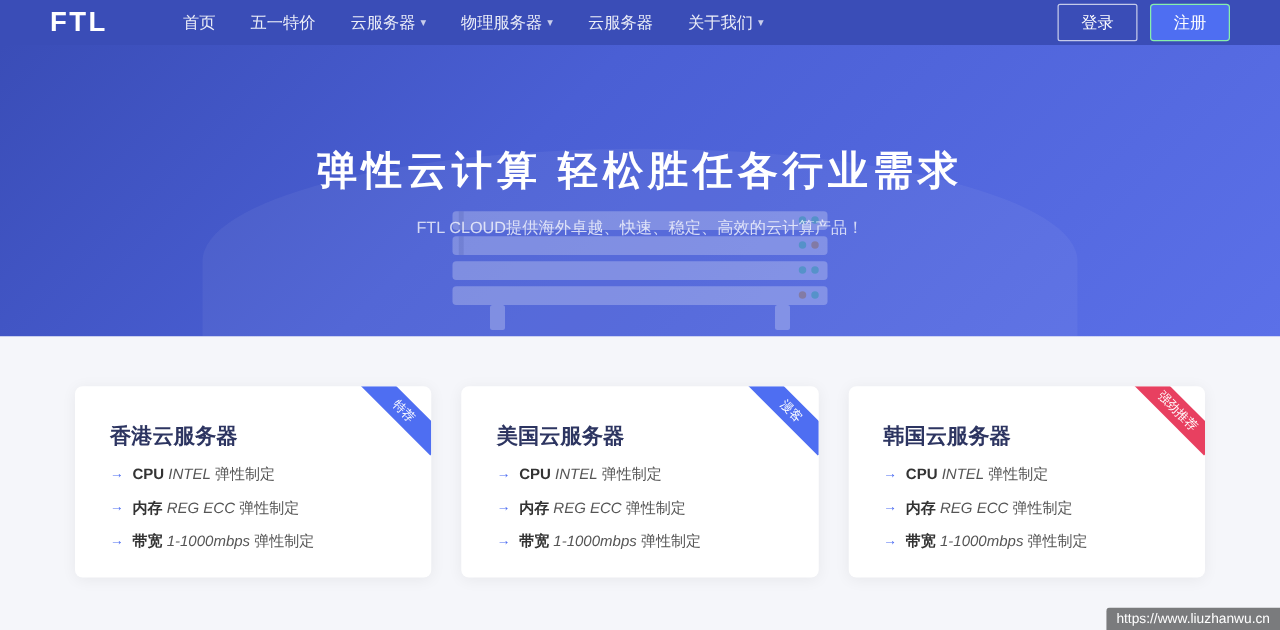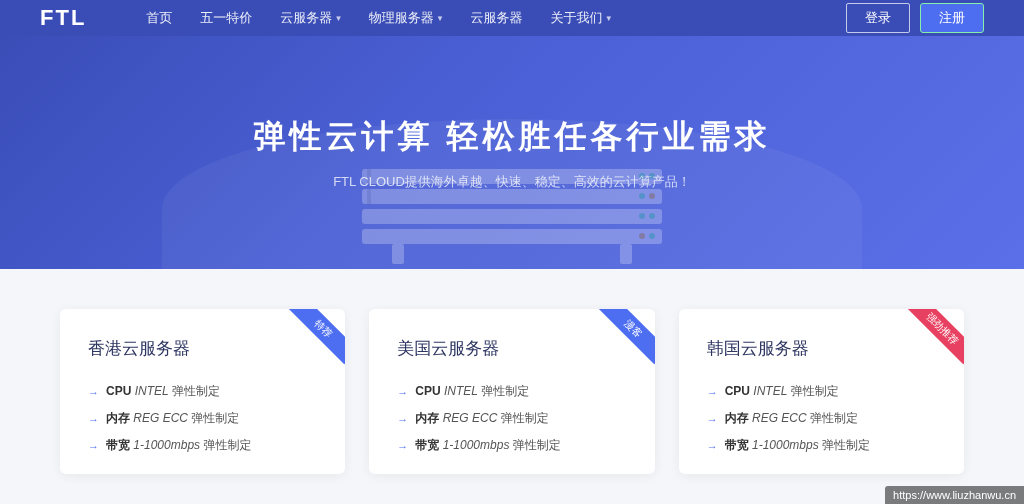--- a/index.html
+++ b/index.html
@@ -150,23 +150,23 @@
       text-align: center;
       padding: 3px 0;
       transform: rotate(45deg);
       transform-origin: center;
     }
     .card-badge-inner.popular { background: #4e6ef2; }
     .card-badge-inner.special { background: #e84060; }
 
     .card-title {
       font-size: 17px;
-      font-weight: normal;
+      font-weight: bold;
       color: #2d3561;
-      margin-bottom: 22px;
+      margin-bottom: 10px;
     }
 
     .card-features {
       list-style: none;
       display: flex;
       flex-direction: column;
       gap: 9px;
     }
     .card-feature {
       display: flex;

